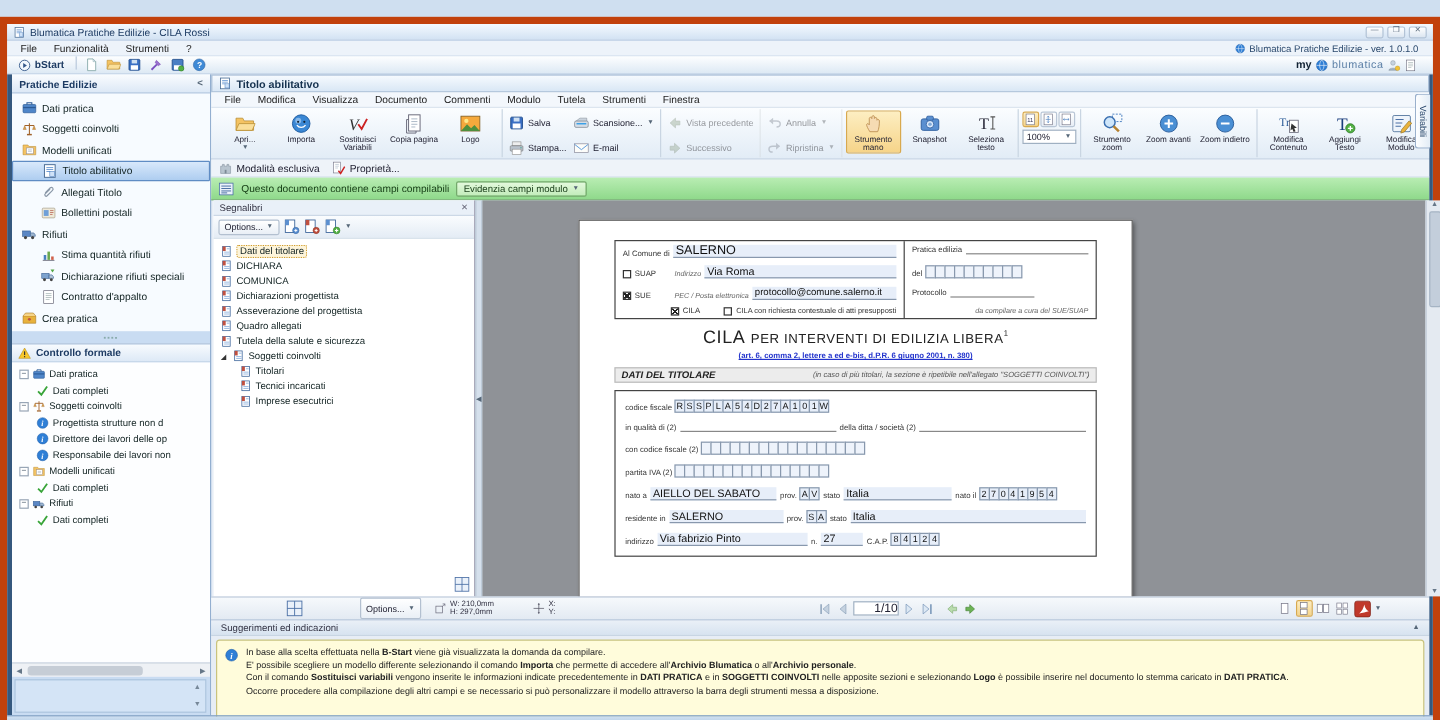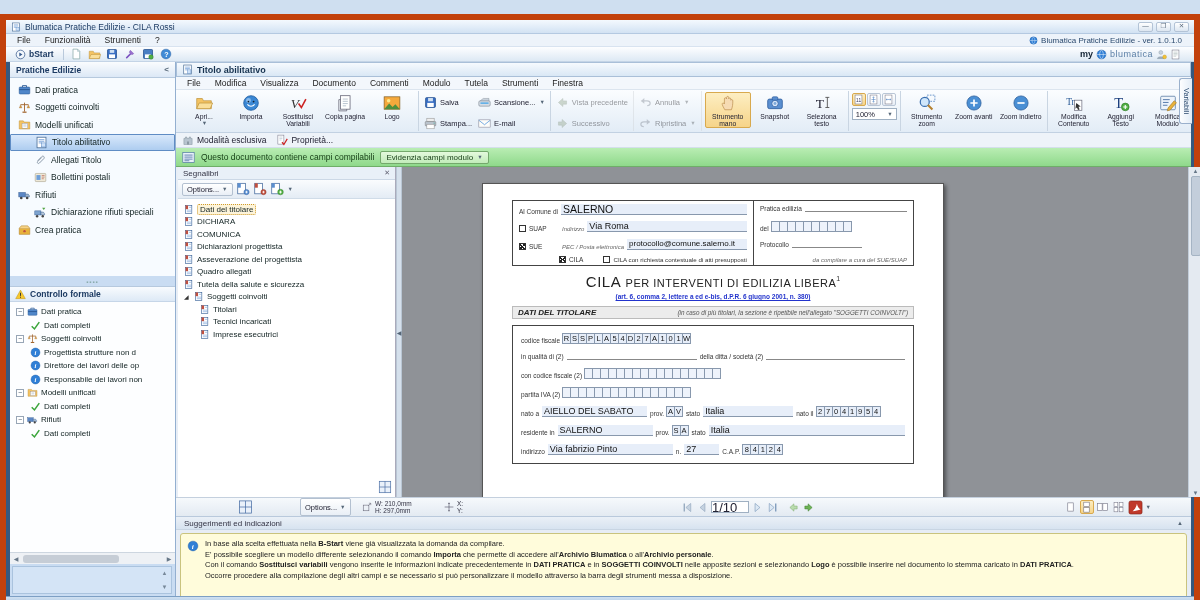--- a/index.html
+++ b/index.html
@@ -8,21 +8,21 @@
 #app{position:absolute;left:0;top:14px;width:1200px;height:600px;background:#e8eef6;border:6px solid #c2410c}
 .ic{display:inline-block;flex:none}
 .ic svg{width:100%;height:100%;display:block}
 
 .titlebar{position:absolute;left:0;top:0;width:100%;height:14px;background:linear-gradient(#f4f9fe,#d2e2f3);border-bottom:1px solid #b4c9e1;display:flex;align-items:center;gap:4px;padding:0 5px;font-size:8.5px;color:#1d3b63}
 .winctl{margin-left:auto;display:flex;gap:3px}
 .winbtn{width:15px;height:10px;border:1px solid #b3c3d6;border-radius:2px;background:linear-gradient(#fff,#dce6f1);display:flex;align-items:center;justify-content:center;font-size:6.5px;color:#5a6b7e;line-height:1}
 .menubar{position:absolute;left:0;top:14px;width:100%;height:13px;background:#edf3fa;border-bottom:1px solid #d8e3f0;display:flex;align-items:center;font-size:8.5px;color:#222;padding:0 4px}
 .mitem{padding:0 7px}
 .verbadge{margin-left:auto;display:flex;align-items:center;gap:3px;font-size:8px;color:#2c4a6e;padding-right:8px}
-.apptb{position:absolute;left:0;top:27px;width:100%;height:15px;background:linear-gradient(#fdfeff,#dde9f4);border-bottom:1px solid #c4d4e6;display:flex;align-items:center;gap:3px;padding:0 5px}
+.apptb{position:absolute;left:0;top:27px;width:100%;height:15px;background:linear-gradient(#fdfeff,#dde9f4);border-bottom:1px solid #c4d4e6;display:flex;gap:3px;padding:0 5px}
 .bstart{display:flex;align-items:center;gap:3px;font-size:8.5px;font-weight:bold;color:#1d3b63;padding:0 4px}
 .sep{width:1px;height:11px;background:#b9c9db;margin:0 2px}
 .atbtn{width:15px;height:13px;display:flex;align-items:center;justify-content:center}
 .brand{margin-left:auto;display:flex;align-items:center;gap:3px;padding-right:8px}
 .brand .my{font-weight:bold;font-size:9px;color:#123}
 .brand .bl{font-size:9px;color:#5b7fa6;letter-spacing:.5px}
 
 .lstrip{position:absolute;left:0;top:42px;width:4px;bottom:12px;background:#35587e}
 .rstrip{position:absolute;right:0;top:42px;width:3px;bottom:12px;background:#35587e}
 .bframe{position:absolute;left:0;bottom:0;width:100%;height:12px;background:linear-gradient(#cfe0f1,#9fbedd);border-top:1px solid #7d9fc4}
@@ -126,21 +126,21 @@
 
 .statusbar{position:absolute;left:170px;top:477px;right:3px;height:19px;background:linear-gradient(#f6f9fc,#e3eaf2);border-top:1px solid #c4d0de;font-size:7.5px;color:#334}
 .statusbar>*{position:absolute;top:0;height:100%;display:flex;align-items:center}
 .sb-icon{left:62px;width:15px}
 .sb-opt{left:124px}
 .sb-wh{left:186px;gap:3px}
 .whtxt{font-size:6.5px;line-height:7px}
 .sb-xy{left:268px;gap:3px}
 .sb-nav{left:505px;gap:2px}
 .navic{width:13px;height:13px}
-.pgbox{width:38px;height:12px;border:1px solid #9fb0c2;background:#fff;font-size:13px;display:flex;align-items:center;justify-content:flex-start;color:#223}
+.pgbox{width:38px;height:12px;border:1px solid #9fb0c2;background:#fff;font-size:10px;display:flex;align-items:center;justify-content:flex-end;color:#223}
 .sb-right{right:40px;gap:2px}
 .layic{width:14px;height:14px;border:1px solid transparent;border-radius:2px;display:flex;align-items:center;justify-content:center}
 .layic .ic{width:11px;height:12px}
 .layic.active{border-color:#d8a94e;background:linear-gradient(#fdeec2,#f6d489)}
 .pdfic{width:15px;height:15px}
 
 .suggheader{position:absolute;left:170px;top:496px;right:3px;height:14px;background:linear-gradient(#eaf0f7,#d7e3f0);border-top:1px solid #b9c9dc;border-bottom:1px solid #c8d5e3;display:flex;align-items:center;font-size:8px;color:#334;padding:0 8px}
 .suggcar{margin-left:auto;font-size:6px;color:#567}
 .suggwrap{position:absolute;left:170px;top:510px;right:3px;bottom:12px;background:#e7edf5}
 .suggbox{position:absolute;left:4px;top:3px;right:4px;height:71px;background:#fffcdb;border:1px solid #c9c37e;border-radius:3px;padding:5px 6px 0 24px;overflow:hidden}
@@ -344,28 +344,48 @@
               <path d="M9 7.5h3.5l1.5 2v1.5H9z" fill="#9fb6cf" stroke="#31598f" stroke-width=".6"></path>
               <circle cx="4" cy="12.3" r="1.6" fill="#444"></circle>
               <circle cx="11.3" cy="12.3" r="1.6" fill="#444"></circle>
             </svg>
           </span>
           <span>Rifiuti</span>
         </div>
         <div class="sitem ind">
           <span class="ic" style="width: 13px; height: 13px;">
             <svg viewBox="0 0 16 16">
+              <path d="M2 13.5h12" stroke="#556" stroke-width=".8"></path>
+              <rect x="3" y="8" width="2.6" height="5" fill="#4a7fc0"></rect>
+              <rect x="6.8" y="4.5" width="2.6" height="8.5" fill="#6aa84f"></rect>
+              <rect x="10.6" y="9.5" width="2.6" height="3.5" fill="#d0604a"></rect>
+            </svg>
+          </span>
+          <span>Stima quantità rifiuti</span>
+        </div>
+        <div class="sitem ind">
+          <span class="ic" style="width: 13px; height: 13px;">
+            <svg viewBox="0 0 16 16">
               <rect x="1" y="6" width="7.5" height="5" fill="#7da3cf" stroke="#31598f" stroke-width=".6"></rect>
               <path d="M8.5 7.5h3l1.5 2v1.5H8.5z" fill="#b8c9da" stroke="#31598f" stroke-width=".6"></path>
               <circle cx="3.8" cy="12.5" r="1.5" fill="#444"></circle>
               <circle cx="10.8" cy="12.5" r="1.5" fill="#444"></circle>
               <path d="M10 2h4l-2 3z" fill="#53a545"></path>
             </svg>
           </span>
           <span>Dichiarazione rifiuti speciali</span>
+        </div>
+        <div class="sitem ind">
+          <span class="ic" style="width: 13px; height: 13px;">
+            <svg viewBox="0 0 16 16">
+              <rect x="3" y="1.5" width="10" height="13" fill="#fff" stroke="#667" stroke-width=".7"></rect>
+              <path d="M5 4.5h6M5 6.5h6M5 8.5h6M5 10.5h4" stroke="#9aa" stroke-width=".7"></path>
+            </svg>
+          </span>
+          <span>Contratto d'appalto</span>
         </div>
         <div class="sitem">
           <span class="ic" style="width: 13px; height: 13px;">
             <svg viewBox="0 0 16 16">
               <path d="M1.5 6.5h13V14h-13z" fill="#e8b23c" stroke="#a87820" stroke-width=".6"></path>
               <path d="M1.5 6.5l2.5-3h8l2.5 3" fill="#f6d489" stroke="#a87820" stroke-width=".6"></path>
               <circle cx="8" cy="10" r="1.5" fill="#c05040"></circle>
             </svg>
           </span>
           <span>Crea pratica</span>

